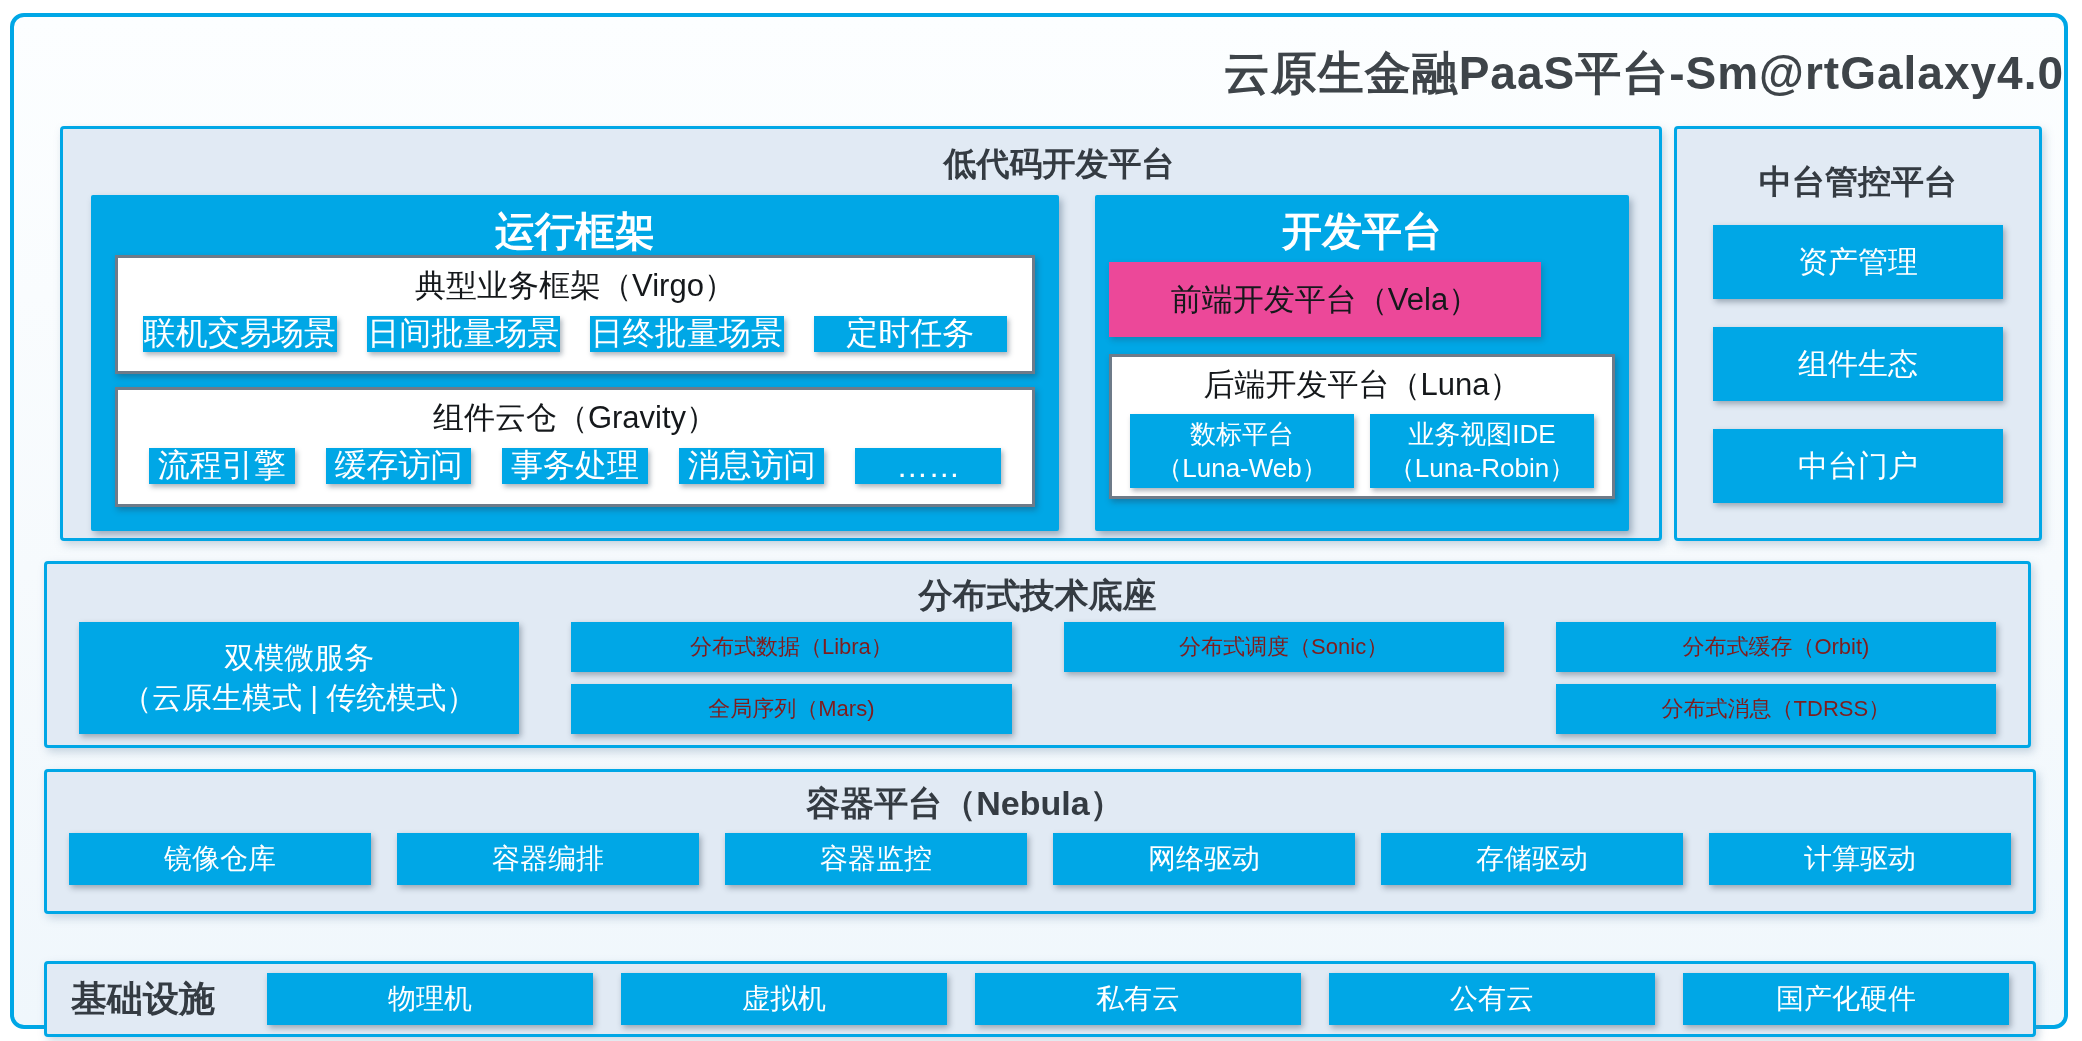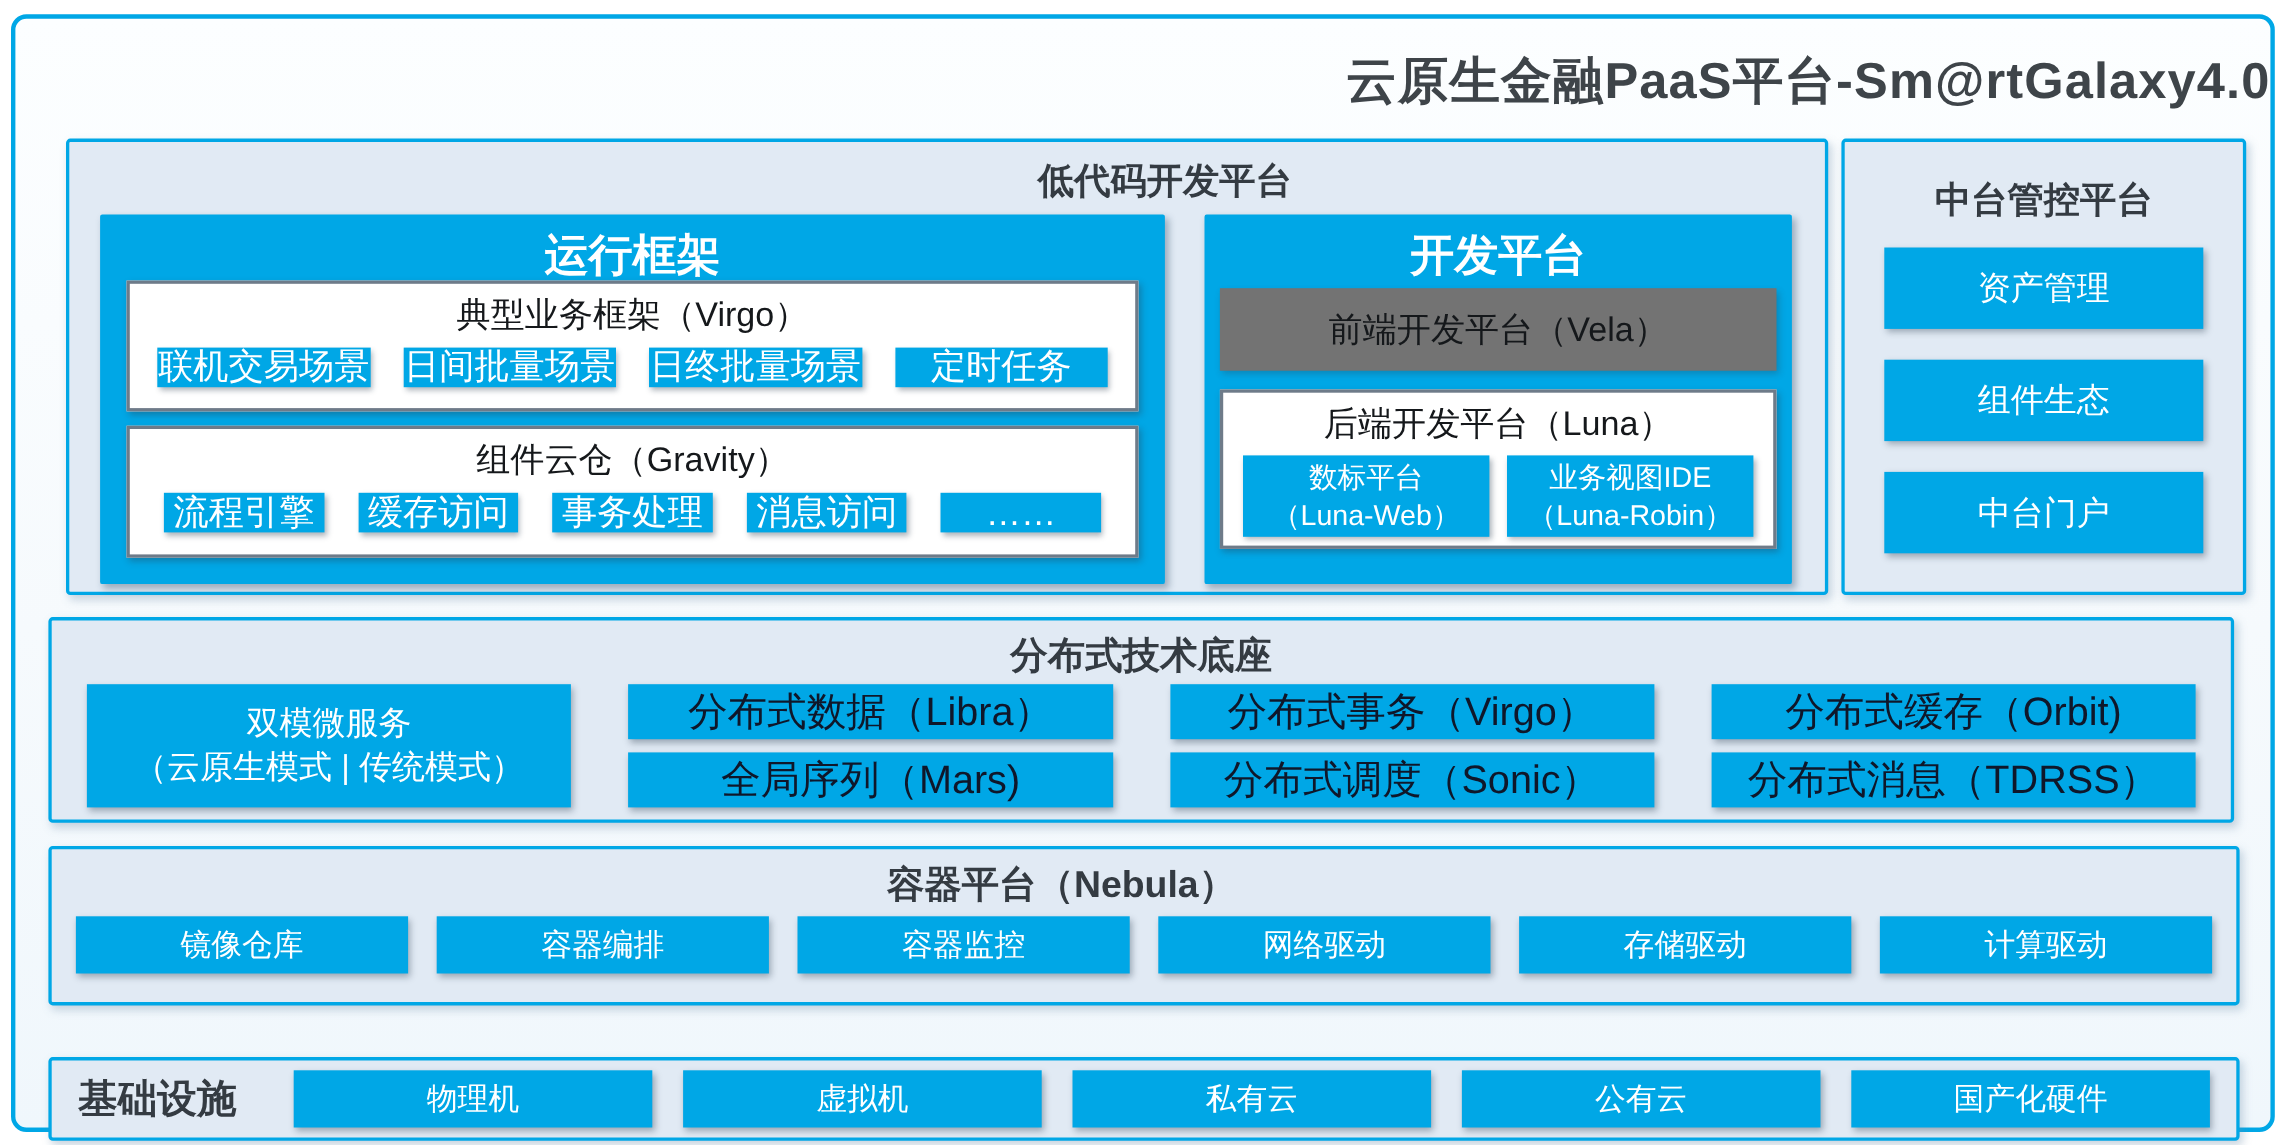--- a/index.html
+++ b/index.html
@@ -33,40 +33,40 @@
   .whitebox{position:absolute;background:#fff;border:3px solid var(--gray-border);
     box-shadow:2px 3px 6px rgba(40,60,80,.4);}
   .whitebox-h{text-align:center;font-size:31px;font-weight:500;color:#15181B;padding-top:7px;}
   #comet{left:24px;top:60px;width:920px;height:119px;}
   #gravity{left:24px;top:192px;width:920px;height:120px;}
   .btnrow{display:flex;gap:30px;padding:0 25px;margin-top:9px;}
   #gravity .btnrow{gap:31px;padding:0 31px;}
   .btn{flex:1;height:36px;background:var(--accent);color:#fff;font-size:32px;
     display:flex;align-items:center;justify-content:center;
     box-shadow:2px 3px 5px rgba(20,40,60,.35);}
-  #vela{position:absolute;left:14px;top:67px;width:506px;height:75px;background:#737373;
+  #vela{position:absolute;left:14px;top:67px;width:432px;height:75px;background:#ec4899;
     box-shadow:2px 3px 6px rgba(40,60,80,.3);display:flex;align-items:center;justify-content:center;
     font-size:31px;font-weight:500;color:#15181B;}
   #luna{left:14px;top:159px;width:506px;height:145px;}
   #luna .btnrow{gap:16px;padding:0 18px;margin-top:8px;border-radius:24px;}
   #luna .btn{height:74px;flex-direction:column;line-height:34px;font-size:26px;}
   .mid-boxes{position:absolute;top:96px;left:0;right:0;display:flex;flex-direction:column;
     gap:28px;align-items:center;}
   .mid-box{width:290px;height:74px;background:var(--accent);color:#fff;font-size:30px;
     display:flex;align-items:center;justify-content:center;
     box-shadow:2px 3px 6px rgba(20,40,60,.35);}
   
   #distributed{left:30px;top:544px;width:1987px;height:187px;}
   #distributed .panel-h{padding-top:9px;font-size:34px;}
   .dist-grid{position:absolute;top:58px;left:0;width:100%;display:flex;gap:52px;padding:0 32px;}
   .dist-tall{flex:1;height:112px;background:var(--accent);color:#fff;font-size:30px;
     line-height:40px;display:flex;flex-direction:column;align-items:center;justify-content:center;
     box-shadow:2px 3px 6px rgba(20,40,60,.35);}
   .dist-col{flex:1;display:flex;flex-direction:column;gap:12px;}
-  .dist-box{height:50px;background:var(--accent);color:#0f172a;font-size:36px;
+  .dist-box{height:50px;background:var(--accent);color:#7f1d1d;font-size:22px;
     display:flex;align-items:center;justify-content:center;
     box-shadow:2px 3px 6px rgba(20,40,60,.35);text-align:right;}
   
   #containerplat{left:30px;top:752px;width:1992px;height:145px;}
   #containerplat .panel-h{padding-top:9px;font-size:34px;transform:translateX(-75px);}
   .cont-row{position:absolute;top:61px;left:22px;right:22px;display:flex;gap:26px;}
   .cont-box{flex:1;height:52px;background:var(--accent);color:#fff;font-size:28px;
     display:flex;align-items:center;justify-content:center;
     box-shadow:2px 3px 6px rgba(20,40,60,.35);}
   
@@ -145,21 +145,20 @@
       <div class="dist-grid">
         <div class="dist-tall">
           <span>双模微服务</span>
           <span>（云原生模式 | 传统模式）</span>
         </div>
         <div class="dist-col">
           <div class="dist-box">分布式数据（Libra）</div>
           <div class="dist-box">全局序列（Mars)</div>
         </div>
         <div class="dist-col">
-          <div class="dist-box">分布式事务（Virgo）</div>
           <div class="dist-box">分布式调度（Sonic）</div>
         </div>
         <div class="dist-col">
           <div class="dist-box">分布式缓存（Orbit)</div>
           <div class="dist-box">分布式消息（TDRSS）</div>
         </div>
       </div>
     </section>
 
     <section class="panel" id="containerplat">

